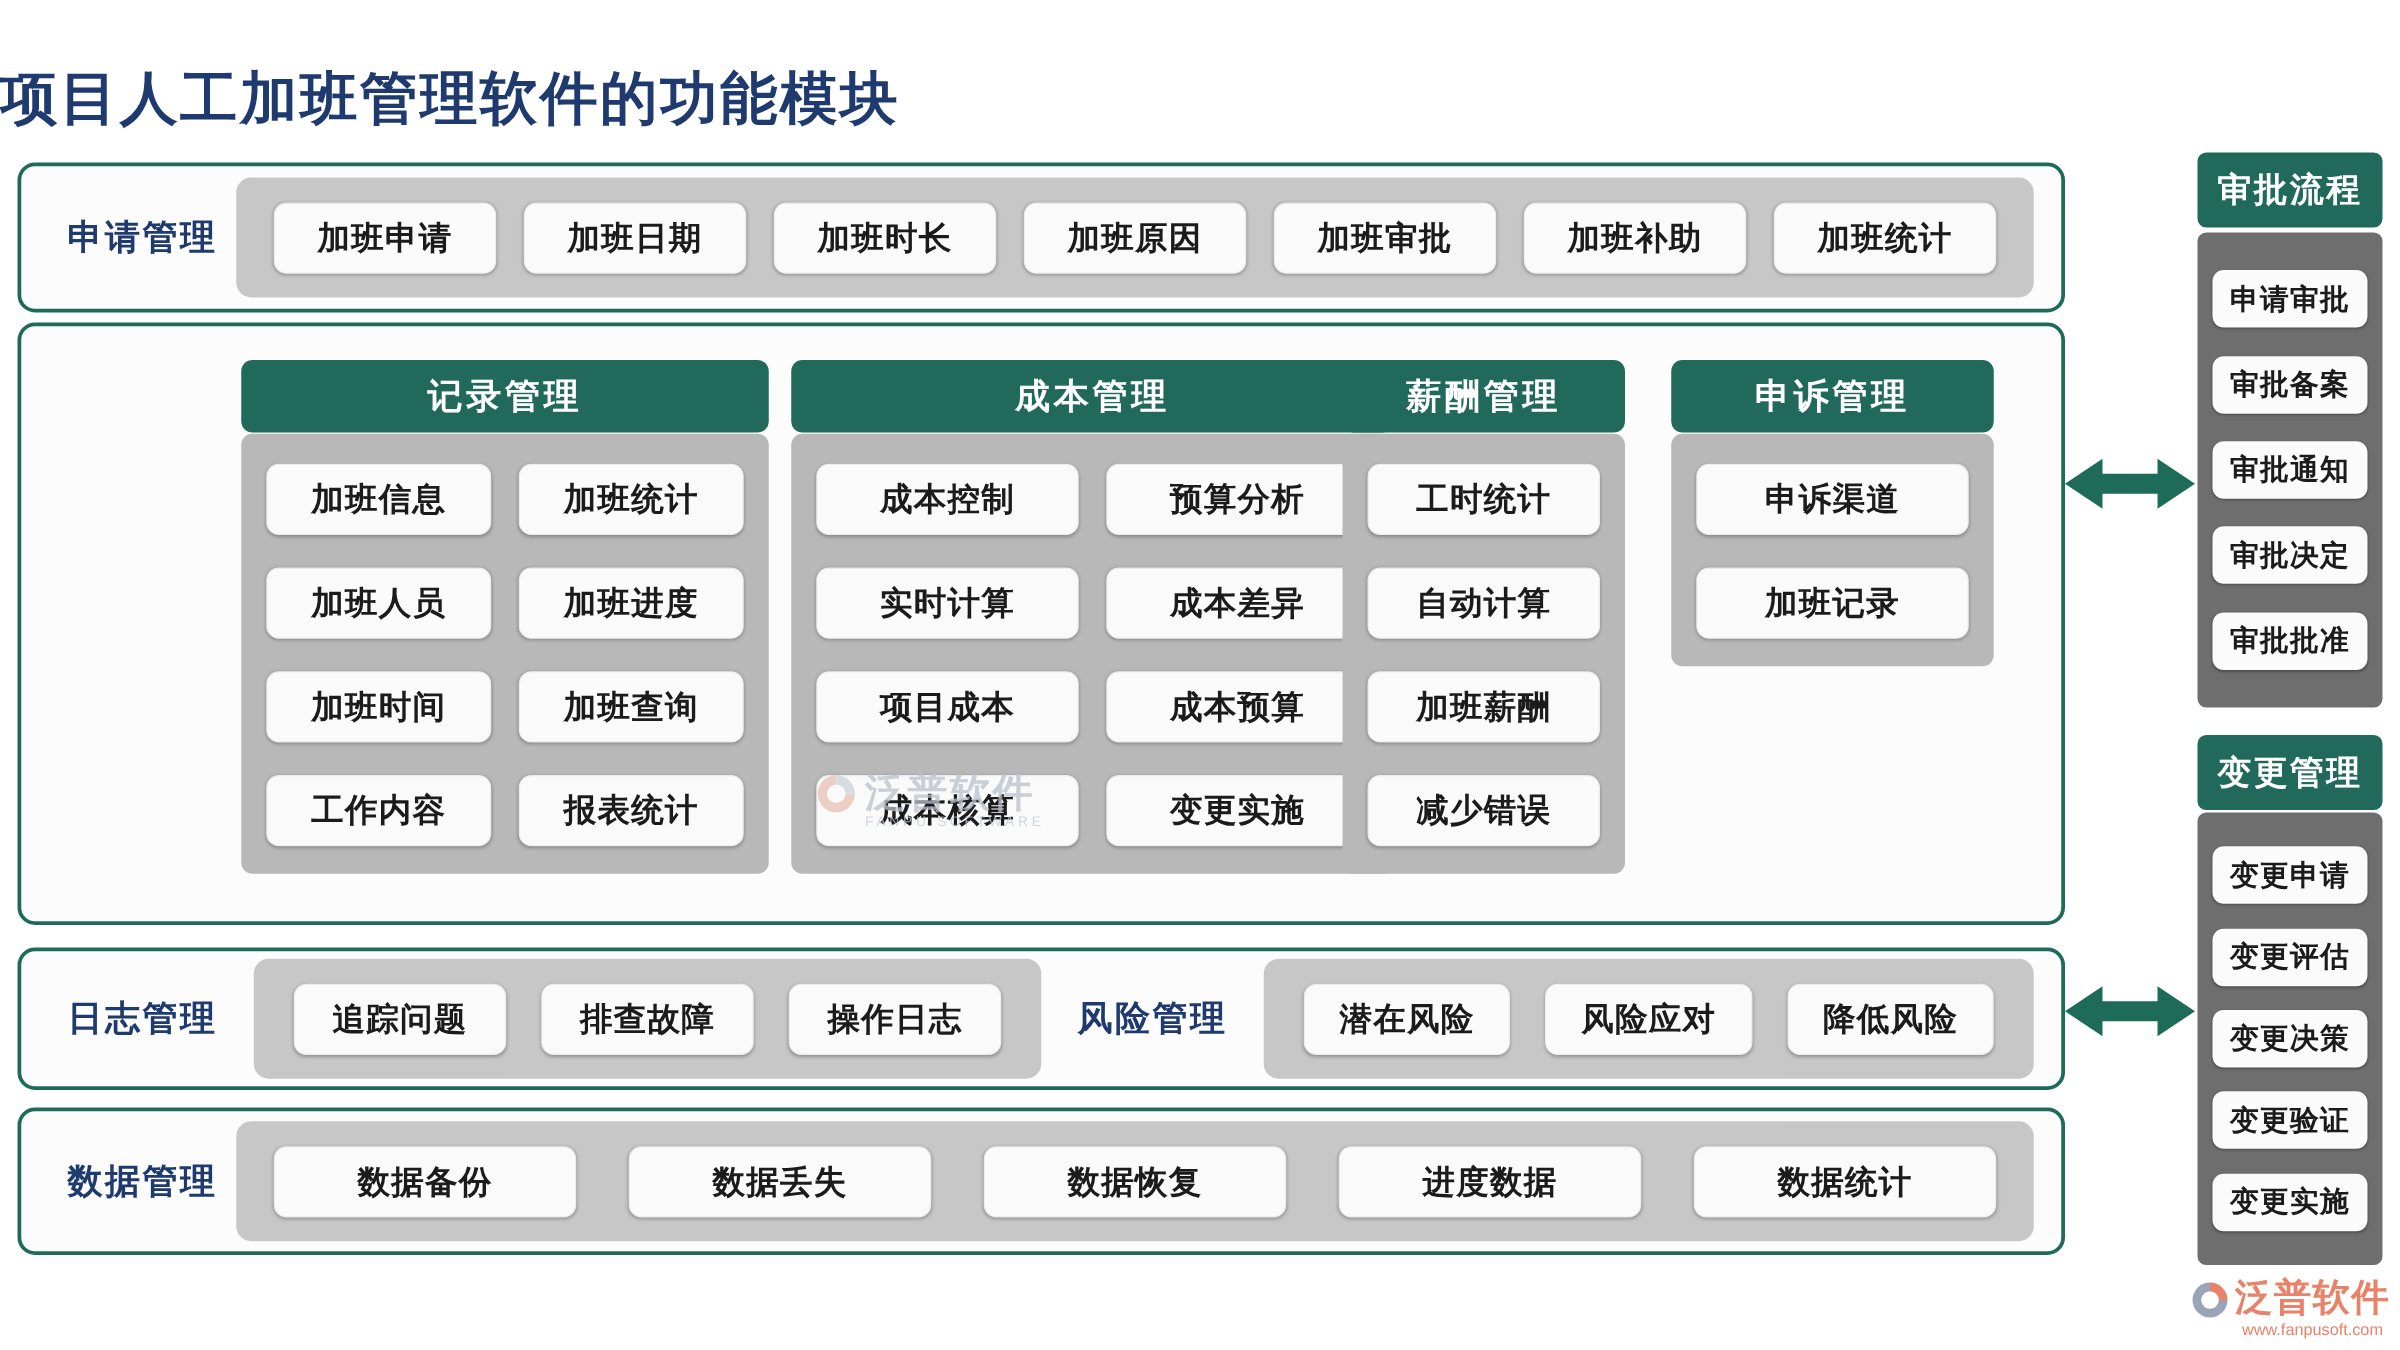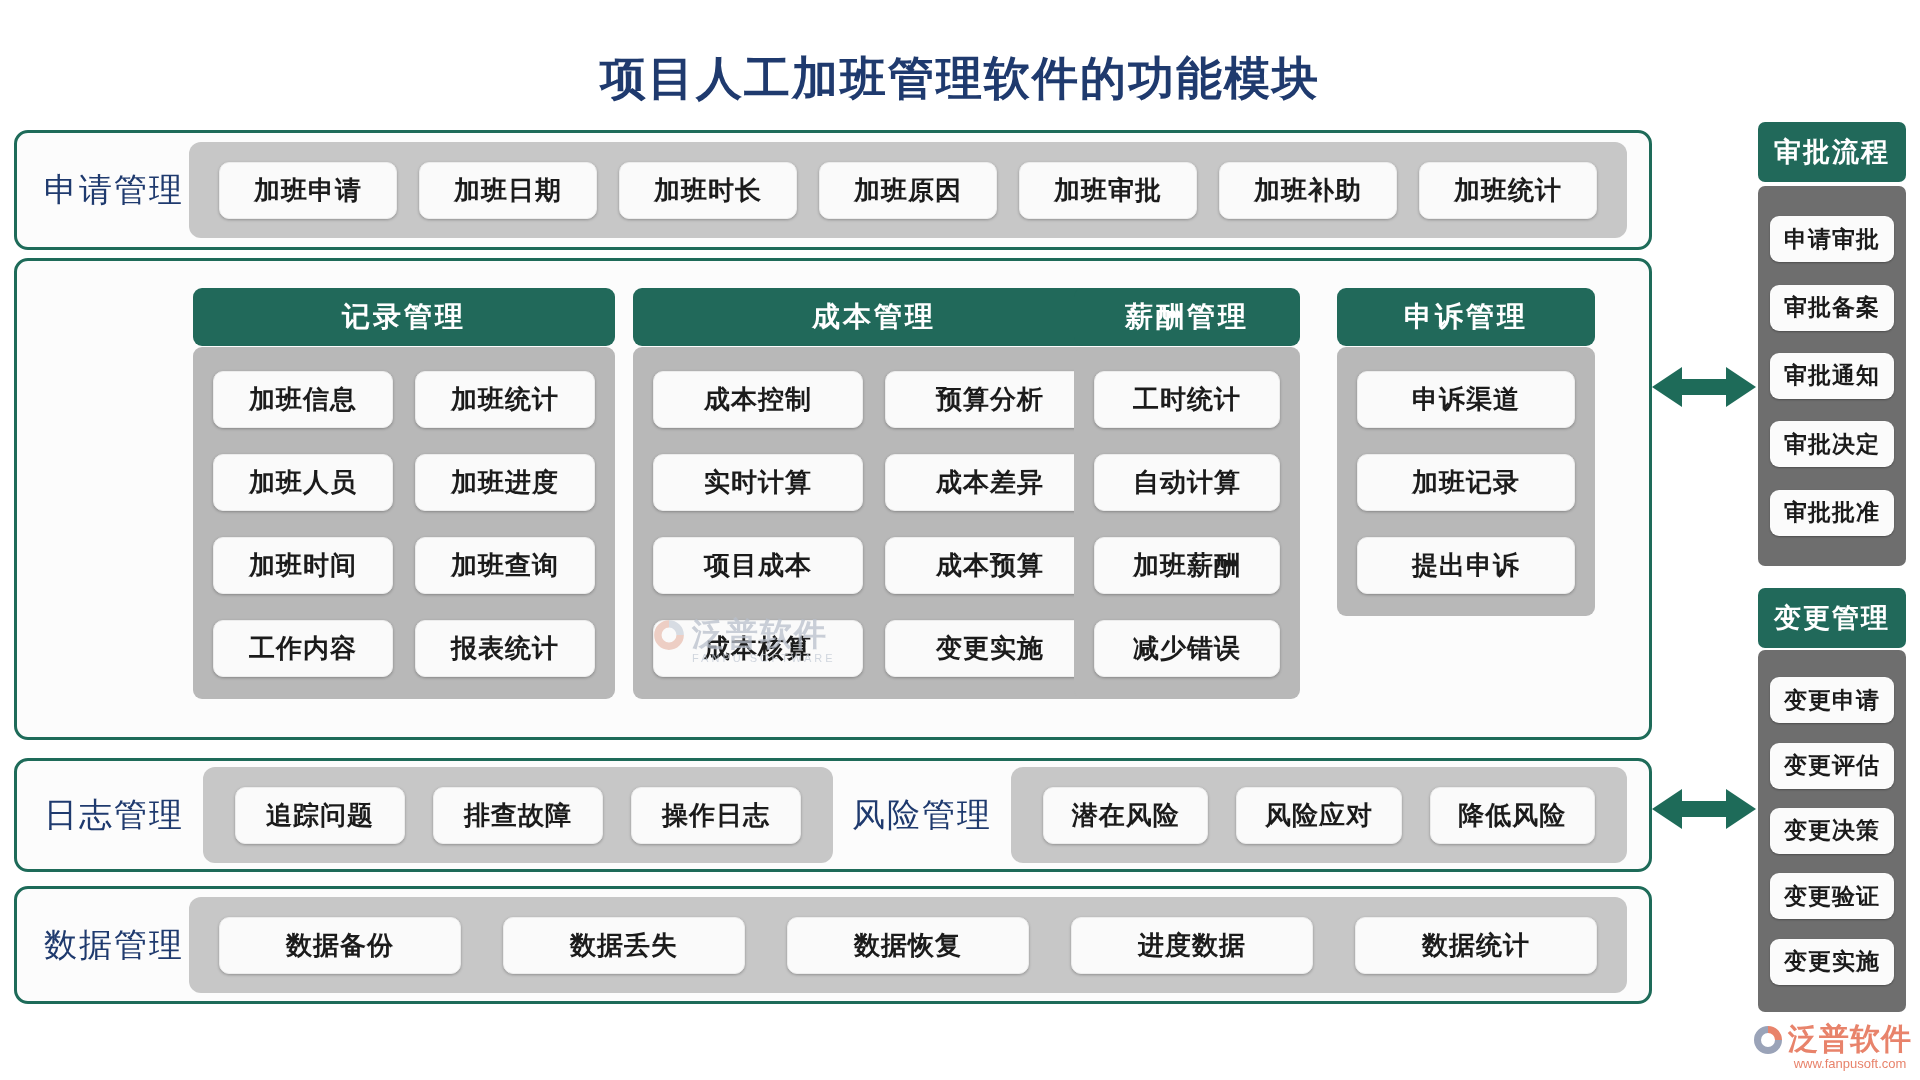--- a/index.html
+++ b/index.html
@@ -2,35 +2,35 @@
 <html><head>
 <meta charset="utf-8">
 <style>
   html,body{margin:0;padding:0;}
   body{
     width:1920px;height:1080px;position:relative;overflow:hidden;
     background:#ffffff;
     font-family:"Liberation Serif","DejaVu Serif",serif;
   }
   .page-title{
-    position:absolute;top:48px;left:0;width:1920px;text-align:center;
+    position:absolute;top:48px;left:0;width:1920px;
     font-size:46px;font-weight:700;color:#1f3a6e;letter-spacing:2px;
   }
   
   .section{
     position:absolute;left:14px;width:1638px;box-sizing:border-box;
     background:#fcfcfc;border:3px solid #1e6b59;border-radius:14px;
   }
   .s1{top:130px;height:120px;display:flex;align-items:center;padding:0 22px;}
   .s2{top:258px;height:482px;}
   .s3{top:758px;height:114px;display:flex;align-items:center;padding:0 22px;gap:14px;}
   .s4{top:886px;height:118px;display:flex;align-items:center;padding:0 22px;}
   .row-label{
     flex:none;width:150px;text-align:center;
-    font-size:33px;font-weight:400;color:#1f3a6e;letter-spacing:2px;
+    font-size:28px;font-weight:700;color:#1f3a6e;letter-spacing:2px;
   }
   .graybox{
     background:#c7c7c7;border-radius:12px;box-sizing:border-box;
     display:flex;align-items:center;
   }
   .gb-fill{flex:1;height:96px;padding:0 30px;gap:22px;}
   .chip{
     flex:1;height:55px;background:#fafafa;border:1px solid #ececec;border-radius:10px;
     display:flex;align-items:center;justify-content:center;
     font-size:26px;font-weight:700;color:#1b1b1b;letter-spacing:1px;
@@ -143,21 +143,20 @@
       <div class="chip">加班薪酬</div>
       <div class="chip">减少错误</div>
     </div>
   </div>
 
   <div class="col col4">
     <div class="col-head">申诉管理</div>
     <div class="col-body cols1">
       <div class="chip">申诉渠道</div>
       <div class="chip">加班记录</div>
-      <div class="chip">提出申诉</div>
     </div>
   </div>
 
 </div>
 
 <div class="section s3">
   <div class="row-label">日志管理</div>
   <div class="graybox" style="flex:none;width:630px;height:96px;padding:0 32px;gap:28px;">
     <div class="chip">追踪问题</div>
     <div class="chip">排查故障</div>

